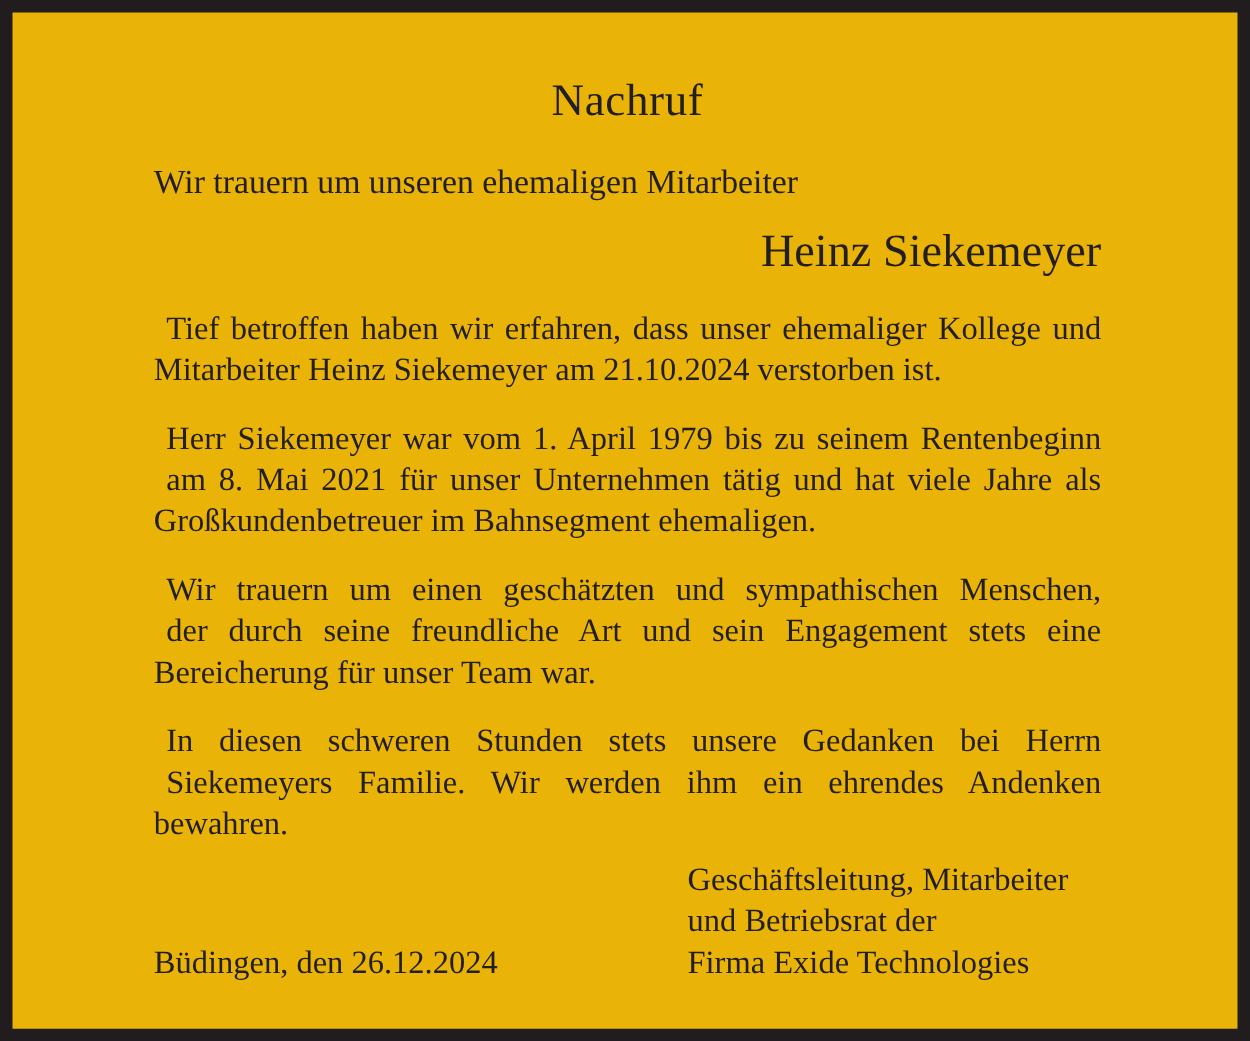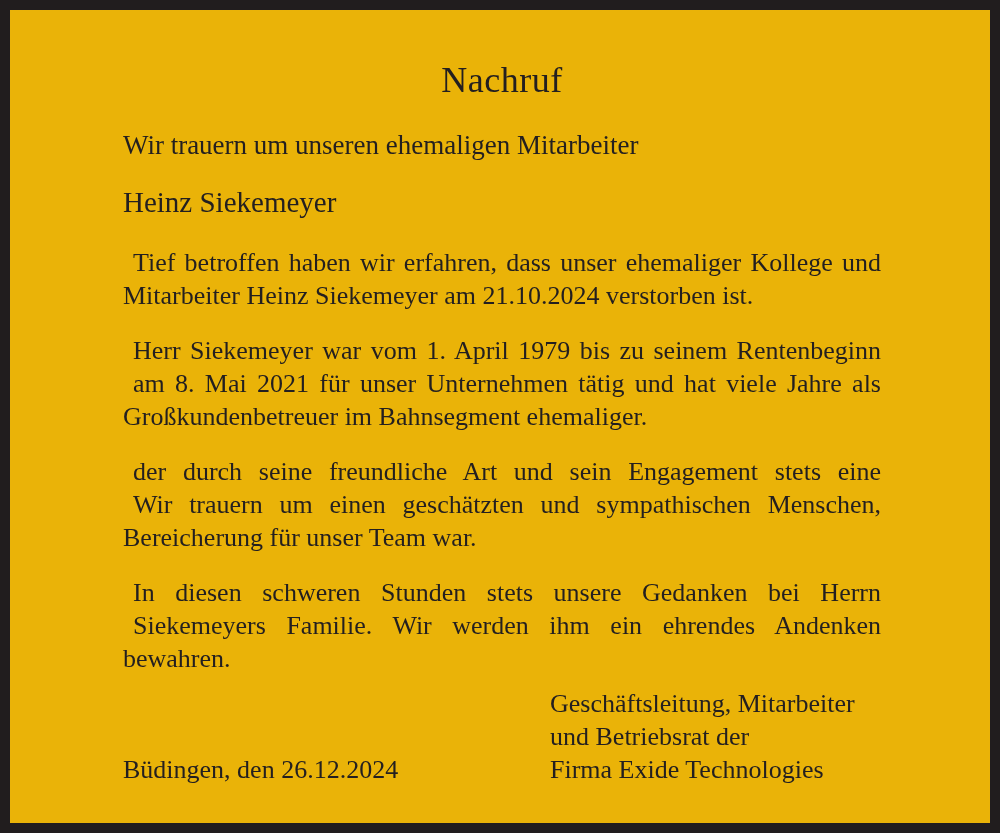--- a/index.html
+++ b/index.html
@@ -31,24 +31,24 @@
     text-align: center;
     letter-spacing: 0.5px;
   }
   .intro {
     font-size: 27px;
     line-height: 34px;
     margin-top: 30px;
     text-align: left;
   }
   .name {
-    font-size: 29px;
+    font-size: 37px;
     line-height: 44px;
     margin-top: 18px;
-    text-align: left;
+    text-align: right;
   }
   .para {
     font-size: 26px;
     line-height: 33px;
     margin-top: 22px;
   }
   .para .jline {
     text-align: justify;
     text-align-last: justify;
     margin-left: 10px;
@@ -85,26 +85,26 @@
     <div class="name">Heinz Siekemeyer</div>
 
     <div class="para">
       <div class="jline">Tief betroffen haben wir erfahren, dass unser ehemaliger Kollege und</div>
       <div class="lline">Mitarbeiter Heinz Siekemeyer am 21.10.2024 verstorben ist.</div>
     </div>
 
     <div class="para">
       <div class="jline">Herr Siekemeyer war vom 1. April 1979 bis zu seinem Rentenbeginn</div>
       <div class="jline">am 8. Mai 2021 für unser Unternehmen tätig und hat viele Jahre als</div>
-      <div class="lline">Großkundenbetreuer im Bahnsegment ehemaliger.</div>
+      <div class="lline">Großkundenbetreuer im Bahnsegment ehemaligen.</div>
     </div>
 
     <div class="para">
+      <div class="jline">Wir trauern um einen geschätzten und sympathischen Menschen,</div>
       <div class="jline">der durch seine freundliche Art und sein Engagement stets eine</div>
-      <div class="jline">Wir trauern um einen geschätzten und sympathischen Menschen,</div>
       <div class="lline">Bereicherung für unser Team war.</div>
     </div>
 
     <div class="para">
       <div class="jline">In diesen schweren Stunden stets unsere Gedanken bei Herrn</div>
       <div class="jline">Siekemeyers Familie. Wir werden ihm ein ehrendes Andenken</div>
       <div class="lline">bewahren.</div>
     </div>
 
     <div class="sig-row">

